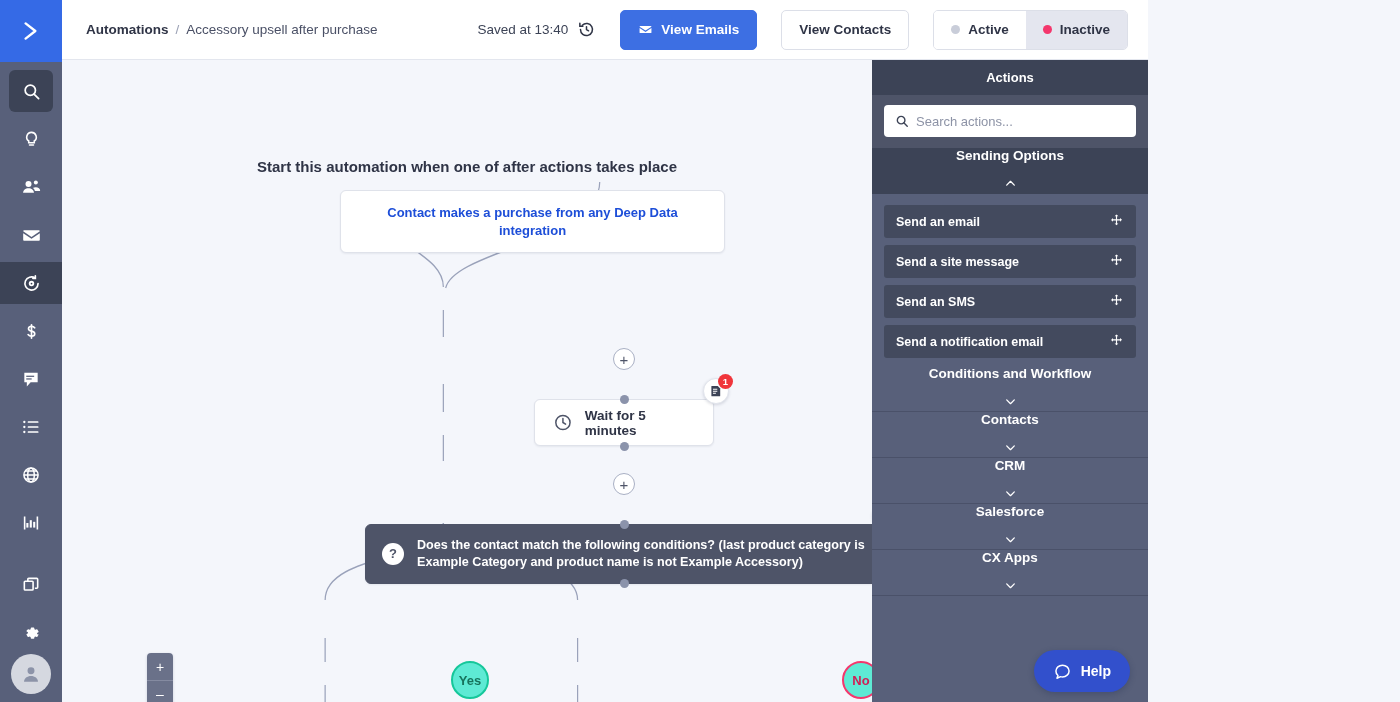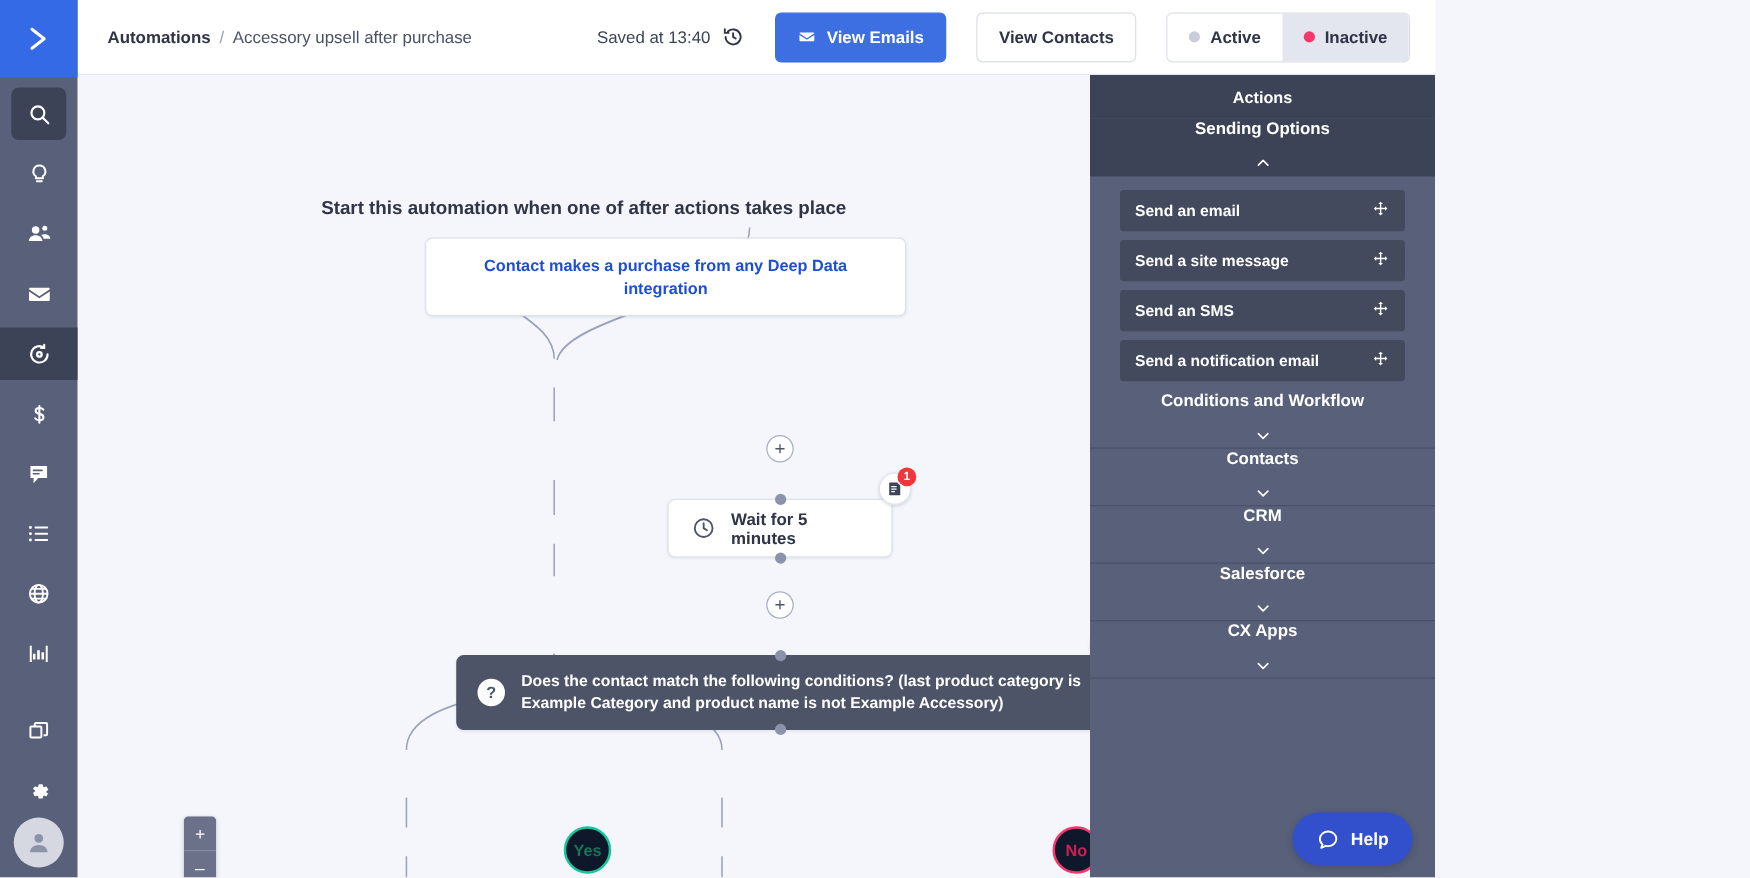--- a/index.html
+++ b/index.html
@@ -134,21 +134,21 @@
   }
 
   .plus {
     position: absolute; width: 22px; height: 22px; border-radius: 50%;
     background: #fff; border: 1px solid #a9b0c4; color: #4e5468;
     display: flex; align-items: center; justify-content: center;
     font-size: 15px; line-height: 1; cursor: pointer; z-index: 5;
   }
   .branch {
     position: absolute; width: 38px; height: 38px; border-radius: 50%;
-    background: #0f172a; border: 2px solid #16c79a;
+    background: #5eead4; border: 2px solid #16c79a;
     display: flex; align-items: center; justify-content: center;
     font-size: 13px; font-weight: bold; color: #17735c; z-index: 5;
     cursor: pointer;
   }
   .branch.no { border-color: #f4376d; color: #cf1f55; }
   .anchor {
     position: absolute; width: 9px; height: 9px; border-radius: 50%;
     background: #8b93ab; z-index: 4;
   }
 
@@ -186,21 +186,21 @@
   }
   .panel-search input::placeholder { color: #8d93a6; }
   .sec-head {
     height: 46px; display: flex; align-items: center;
     justify-content: space-between; padding: 0 14px;
     color: #fff; font-size: 13.5px; font-weight: bold; cursor: pointer;
     border-bottom: 1px solid #4a5169;
     flex-direction: column;
   }
   .sec-head.open { background: #3c4356; border-bottom-color: #3c4356; }
-  .sec-body { padding: 4px 24px 8px; }
+  .sec-body { padding: 4px 12px 8px; }
   .action-item {
     height: 33px; background: #434a5e; border-radius: 3px;
     margin-top: 7px; display: flex; align-items: center;
     justify-content: space-between; padding: 0 12px;
     color: #fff; font-size: 12.5px; font-weight: bold; cursor: grab;
   }
   .chev { display: inline-block; color: #fff; }
 
   .help-btn {
     position: absolute; right: 18px; bottom: 10px;
@@ -464,20 +464,29 @@
           <div class="zoomctl">
             <button>+</button>
             <button>–</button>
           </div>
         </div>
       </div>
 
       <div class="panel">
         <div class="panel-title">Actions</div>
 
+        <div class="panel-search-wrap">
+          <div class="panel-search">
+            <svg width="14" height="14" viewBox="0 0 24 24" fill="none" stroke="#3c4356" stroke-width="2.4" stroke-linecap="round">
+              <circle cx="10.5" cy="10.5" r="6.5"></circle>
+                <path d="M15.5 15.5 L21 21"></path>
+            </svg>
+            <input type="text" placeholder="Search actions..." style="">
+          </div>
+        </div>
 
         <div id="panel-sections">
             <div class="sec-head open">
               <span>Sending Options</span>
               <span class="chev"><svg width="13" height="13" viewBox="0 0 24 24" fill="none" stroke="#fff" stroke-width="2.4" stroke-linecap="round" stroke-linejoin="round">
                   <path d="M5 15l7-7 7 7"></path>
                 </svg></span>
             </div>
             <div class="sec-body">
               <div class="action-item">

